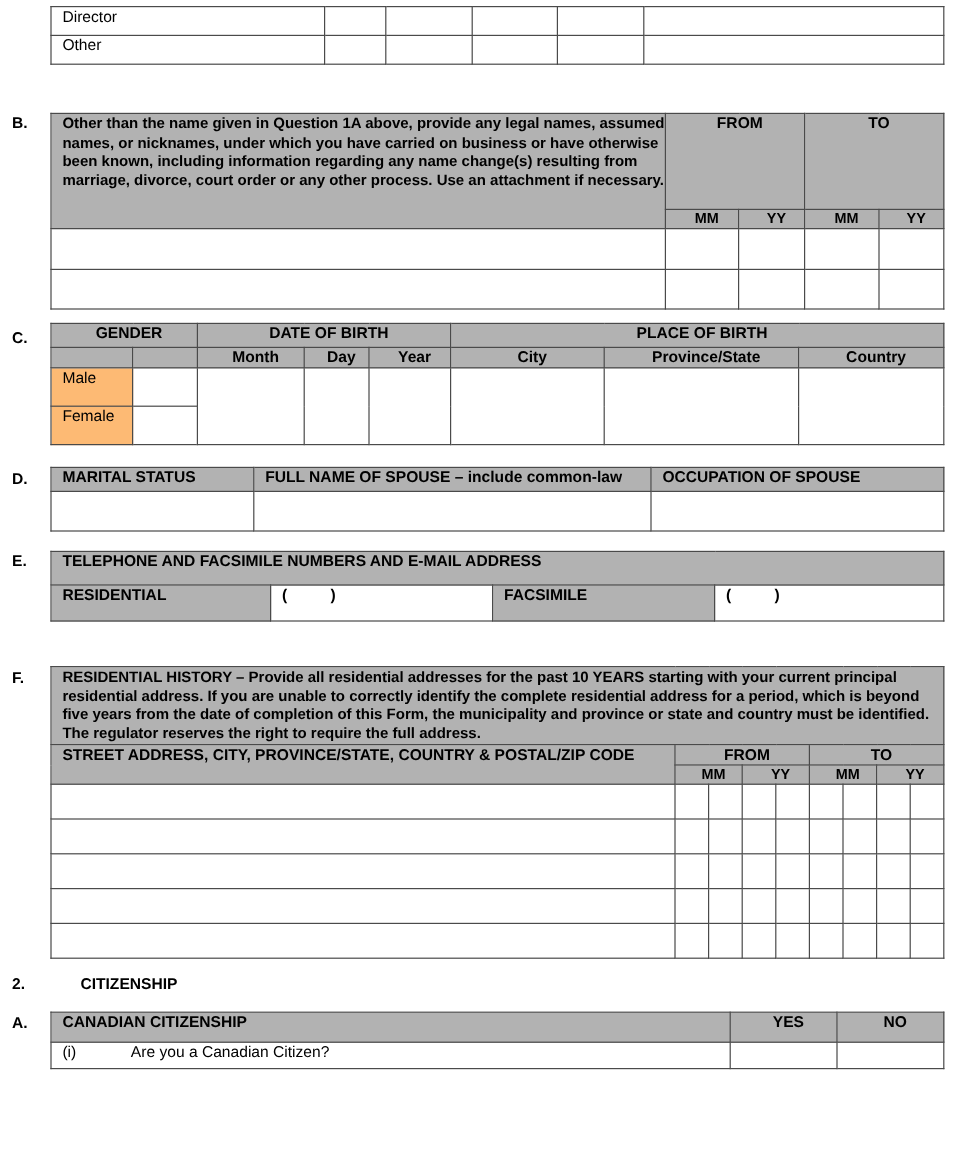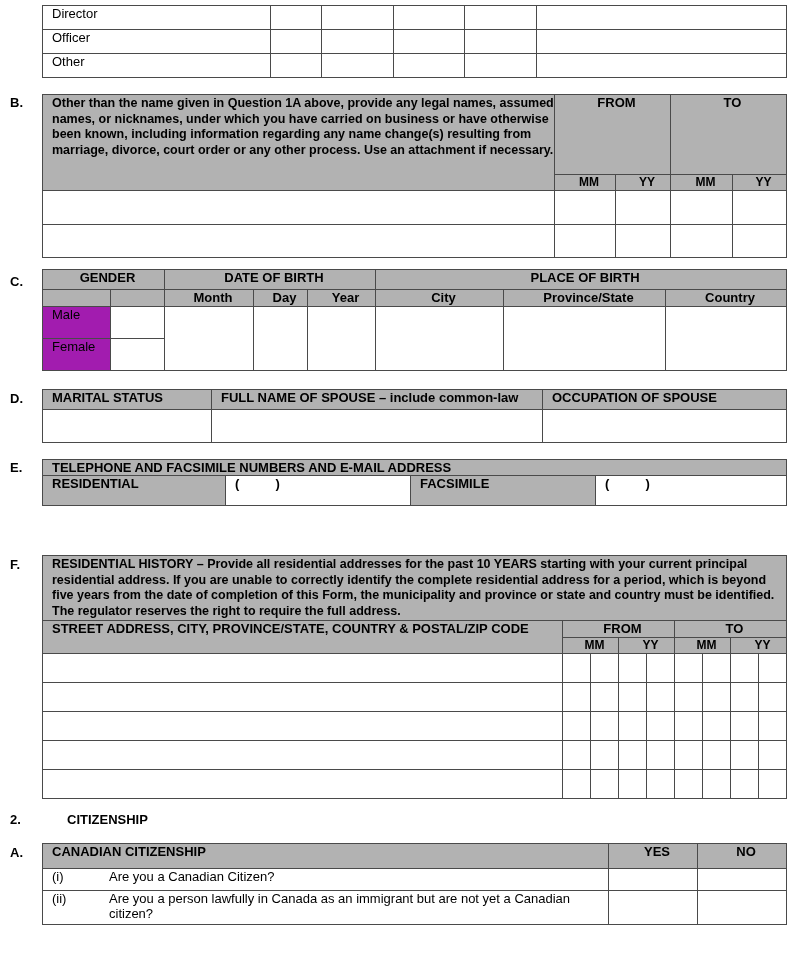--- a/index.html
+++ b/index.html
@@ -3,47 +3,39 @@
 <meta charset="utf-8">
 <style>
   html, body { margin: 0; padding: 0; background: #ffffff; }
   body { width: 800px; height: 959px; position: relative; overflow: hidden;
          font-family: "Liberation Sans", sans-serif; font-size: 13px; color: #000; }
   .abs { position: absolute; box-sizing: border-box; }
   .sec-letter { position: absolute; left: 10px; font-weight: bold; font-size: 13px; }
   table { border-collapse: collapse; position: absolute; table-layout: fixed; }
   td { border: 1.5px solid #4a4a4a; padding: 0 0 0 9px; vertical-align: top; box-sizing: border-box; }
   .g { background: #b2b2b2; font-weight: bold; }
-  .lg { background: #a21caf; }
+  .lg { background: #fdba74; }
   .c { text-align: center; padding-left: 8px; }
   .b { font-weight: bold; }
 </style>
 </head>
 <body>
 
 <table style="left:42px; top:5px; width:744px;">
   <colgroup>
       <col style="width:228px">
       <col style="width:51px">
       <col style="width:72px">
       <col style="width:71px">
       <col style="width:72px">
       <col style="width:250px">
     </colgroup>
   <tbody>
       <tr style="height:24px">
     <td>Director</td>
-    <td></td>
-        <td></td>
-    <td></td>
-        <td></td>
-    <td></td>
-  </tr>
-  <tr style="height:24px">
-    <td>Officer</td>
     <td></td>
         <td></td>
     <td></td>
         <td></td>
     <td></td>
   </tr>
   <tr style="height:24px">
     <td>Other</td>
     <td></td>
         <td></td>
@@ -160,21 +152,21 @@
 
 <span class="sec-letter" style="top:460px;">E.</span>
 <table style="left:42px; top:459px; width:744px;">
   <colgroup>
       <col style="width:183px">
       <col style="width:185px">
       <col style="width:185px">
       <col style="width:191px">
     </colgroup>
   <tbody>
-      <tr style="height:16px">
+      <tr style="height:28px">
     <td class="g" colspan="4">TELEPHONE AND FACSIMILE NUMBERS AND E-MAIL ADDRESS</td>
   </tr>
   <tr style="height:30px">
     <td class="g">RESIDENTIAL</td>
     <td class="b" style="white-space:pre;">(          )</td>
     <td class="g">FACSIMILE</td>
     <td class="b" style="white-space:pre;">(          )</td>
   </tr>
 </tbody>
   </table>
@@ -282,22 +274,14 @@
     <td class="g c">NO</td>
   </tr>
   <tr style="height:22px">
     <td style="position:relative; padding-left:0;">
       <span style="position:absolute; left:9px; top:0;">(i)</span>
       <div style="margin-left:66px; line-height:15px;">Are you a Canadian Citizen?</div>
     </td>
     <td></td>
     <td></td>
   </tr>
-  <tr style="height:34px">
-    <td style="position:relative; padding-left:0;">
-      <span style="position:absolute; left:9px; top:0;">(ii)</span>
-      <div style="margin-left:66px; line-height:15px; padding-right:20px;">Are you a person lawfully in Canada as an immigrant but are not yet a Canadian citizen?</div>
-    </td>
-    <td></td>
-    <td></td>
-  </tr>
 </tbody>
   </table>
 
 </body></html>

